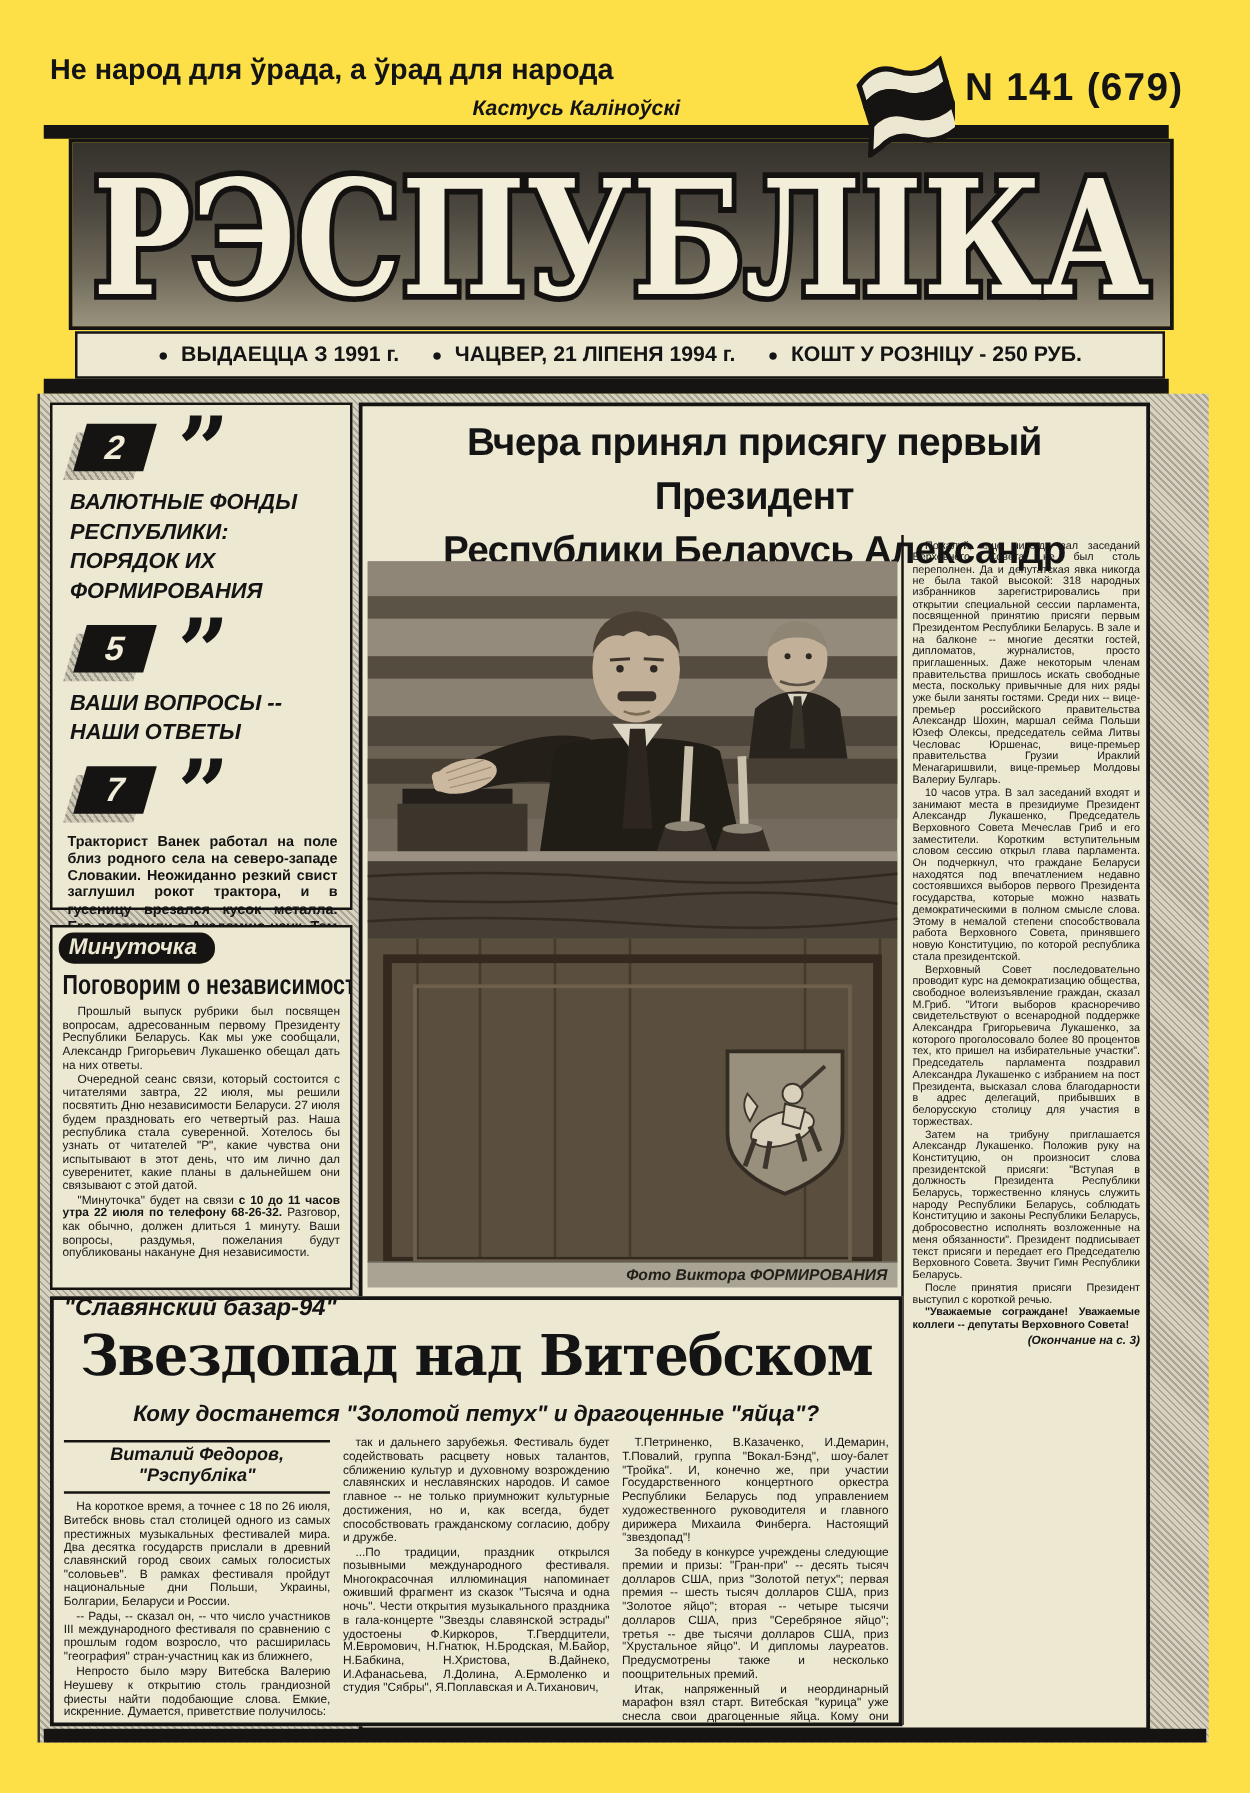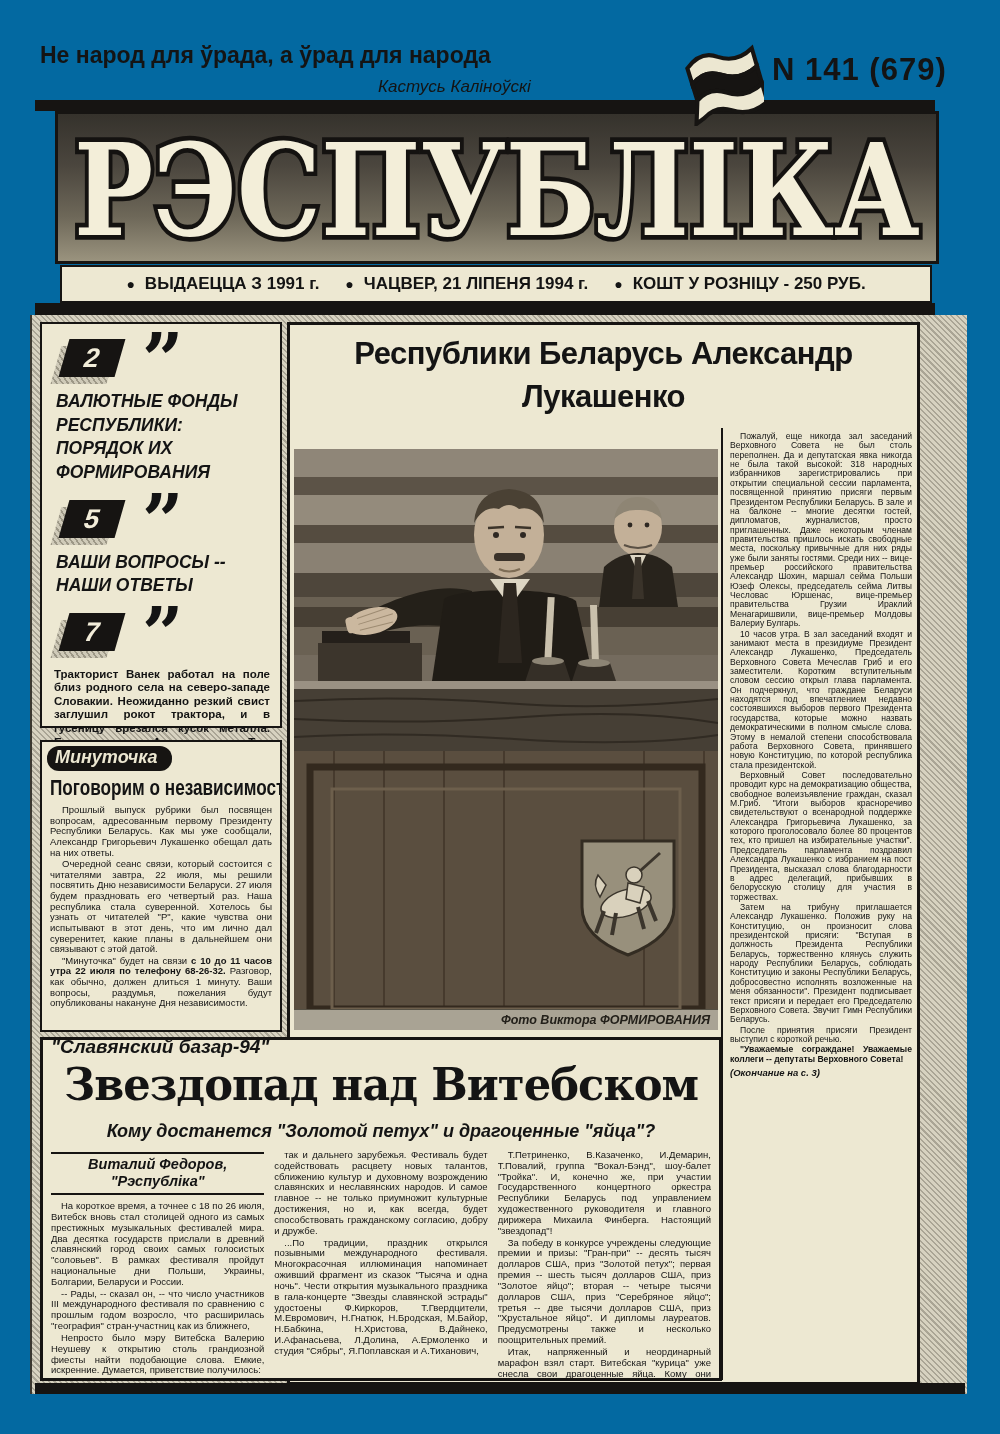--- a/index.html
+++ b/index.html
@@ -1,22 +1,22 @@
 <!DOCTYPE html>
 <html><head>
 <meta charset="utf-8">
 <style>
   html,body{margin:0;padding:0;}
   body{background:#c8c4b4;font-family:"Liberation Sans",sans-serif;color:#141414;}
-  .page{position:relative;width:1000px;height:1434px;background:#0369a1;margin:0 auto;overflow:hidden;}
+  .page{position:relative;width:1000px;height:1434px;background:#fde047;margin:0 auto;overflow:hidden;}
   .abs{position:absolute;}
 
   
   .motto{left:40px;top:42px;font-size:23px;font-weight:bold;}
-  .motto-author{left:378px;top:77px;font-size:17px;font-weight:normal;font-style:italic;}
+  .motto-author{left:378px;top:77px;font-size:17px;font-weight:bold;font-style:italic;}
   .issue{left:772px;top:52px;font-size:31px;font-weight:bold;letter-spacing:1px;}
   .bar{background:#161412;}
   .bar1{left:35px;top:100px;width:900px;height:11px;}
   .bar2{left:35px;top:303px;width:900px;height:12px;}
   .bar3{left:35px;top:1383px;width:930px;height:11px;z-index:8;}
   .flagbox{left:680px;top:40px;width:84px;height:86px;z-index:3;}
 
   
   .masthead{left:55px;top:111px;width:878px;height:147px;border:3px solid #161412;
     background:linear-gradient(#35322c 0%,#4b463e 35%,#6e6859 70%,#9a937e 100%);}
@@ -60,21 +60,21 @@
   .main-headline{text-align:center;font-weight:bold;font-size:31px;line-height:1.38;padding-top:8px;
     letter-spacing:-0.5px;}
   .photo-wrap{position:absolute;left:4px;top:124px;width:424px;}
   .photo-wrap svg{display:block;width:424px;height:560px;}
   .credit{height:20px;background:#a9a394;border-top:1px solid #555044;display:flex;align-items:center;
     justify-content:flex-end;padding-right:8px;font-size:12.5px;font-weight:bold;font-style:italic;color:#23201a;}
   .maincol{position:absolute;left:431px;top:103px;width:198px;bottom:2px;box-sizing:border-box;
     border-left:2px solid #161412;padding:4px 7px 2px 7px;font-size:8.6px;line-height:1.09;text-align:justify;overflow:hidden;}
   .maincol p{margin:0 0 1px 0;text-indent:10px;}
   .maincol .speech p{font-weight:bold;}
-  .continuation{font-weight:bold;font-style:italic;text-align:left;margin-top:4px;font-size:9.5px;}
+  .continuation{font-weight:bold;font-style:italic;text-align:right;margin-top:4px;font-size:9.5px;}
 
   
   .fest{left:40px;top:1037px;width:682px;height:344px;border-width:3px;box-sizing:border-box;z-index:5;overflow:hidden;}
   .fest-tag{position:absolute;top:-4px;left:4px;background:#ede8d2;padding:0 10px 2px 4px;
     font-size:19px;font-weight:bold;font-style:italic;}
   .fest-headline{text-align:center;font-family:"DejaVu Serif",serif;font-weight:bold;font-size:45px;
     margin-top:18px;letter-spacing:-1px;transform:scaleX(0.96);}
   .fest-sub{text-align:center;font-weight:bold;font-style:italic;font-size:18px;margin:10px 0 8px 0;}
   .fest-cols{display:flex;gap:10px;padding:0 8px;}
   .fcol{flex:1;font-size:9.5px;line-height:1.14;text-align:justify;overflow:hidden;}
@@ -154,20 +154,21 @@
         <p>Прошлый выпуск рубрики был посвящен вопросам, адресованным первому Президенту Республики Беларусь. Как мы уже сообщали, Александр Григорьевич Лукашенко обещал дать на них ответы.</p>
         <p>Очередной сеанс связи, который состоится с читателями завтра, 22 июля, мы решили посвятить Дню независимости Беларуси. 27 июля будем праздновать его четвертый раз. Наша республика стала суверенной. Хотелось бы узнать от читателей "Р", какие чувства они испытывают в этот день, что им лично дал суверенитет, какие планы в дальнейшем они связывают с этой датой.</p>
       </div>
     <div class="min-body">
       <p><span>"Минуточка" будет на связи </span><b>с 10 до 11 часов утра 22 июля по телефону 68-26-32.</b><span> Разговор, как обычно, должен длиться 1 минуту. Ваши вопросы, раздумья, пожелания будут опубликованы накануне Дня независимости.</span></p>
     </div>
   </div>
 
   <div class="panel mainbox">
     <div class="main-headline">
+      <div>Вчера принял присягу первый Президент</div>
       <div>Республики Беларусь Александр Лукашенко</div>
     </div>
 
     <div class="photo-wrap">
       <svg viewBox="0 0 424 560" preserveAspectRatio="none">
         <rect width="424" height="560" fill="#746b5e"></rect>
         <rect y="0" width="424" height="28" fill="#8f8678"></rect>
         <rect y="28" width="424" height="18" fill="#5c5347"></rect>
         <rect y="46" width="424" height="30" fill="#948b7c"></rect>
         <rect y="76" width="424" height="18" fill="#554c40"></rect>

